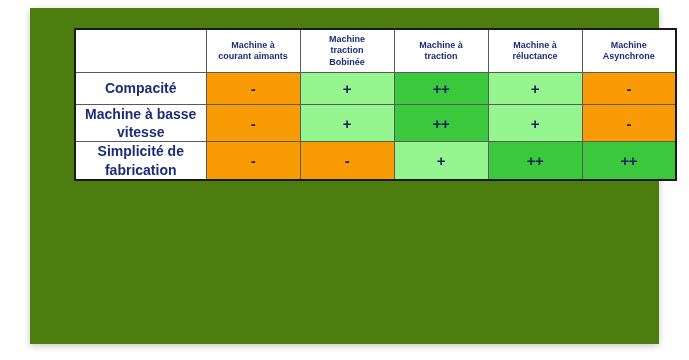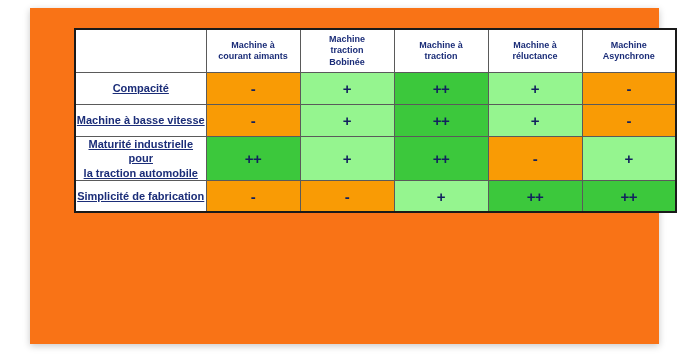--- a/index.html
+++ b/index.html
@@ -21,21 +21,21 @@
     background: #ffffff;
   }
 
   
   #sheet {
     position: absolute;
     left: 30px;
     top: 8px;
     width: 629px;
     height: 336px;
-    background: #f97316;
+    background: #4d7c0f;
     box-shadow: 0 2px 7px rgba(0,0,0,0.22);
   }
 
   #matrix-table {
     position: absolute;
     left: 44px;
     top: 20px;
     width: 601px;
     border-collapse: collapse;
     table-layout: fixed;
@@ -63,27 +63,26 @@
     border-bottom: 2px solid #1a1a1a;
   }
   th.corner-cell {
     background: #ffffff;
   }
 
   
   td.row-label {
     background: #ffffff;
     color: #1b2d78;
-    font-size: 11px;
+    font-size: 14px;
     font-weight: bold;
     text-align: left;
     padding: 3px 0 3px 9px;
     line-height: 1.3;
     border-right: 2px solid #1a1a1a;
-    text-decoration: underline;
   }
 
   
   td.rating {
     font-size: 15px;
     font-weight: bold;
     color: #12215e;
     letter-spacing: -0.5px;
   }
   td.rating.neg    { background: #f99b05; }
@@ -155,28 +154,20 @@
             <td class="rating neg">-</td>
           </tr>
           <tr>
             <td class="row-label"><span>Machine à basse vitesse</span></td>
             <td class="rating neg">-</td>
             <td class="rating pos">+</td>
             <td class="rating strong">++</td>
             <td class="rating pos">+</td>
             <td class="rating neg">-</td>
           </tr>
-          <tr class="tall">
-            <td class="row-label"><span>Maturité industrielle pour</span><br><span>la traction automobile</span></td>
-            <td class="rating strong">++</td>
-            <td class="rating pos">+</td>
-            <td class="rating strong">++</td>
-            <td class="rating neg">-</td>
-            <td class="rating pos">+</td>
-          </tr>
           <tr>
             <td class="row-label"><span>Simplicité de fabrication</span></td>
             <td class="rating neg">-</td>
             <td class="rating neg">-</td>
             <td class="rating pos">+</td>
             <td class="rating strong">++</td>
             <td class="rating strong">++</td>
           </tr>
         </tbody>
     </table>

